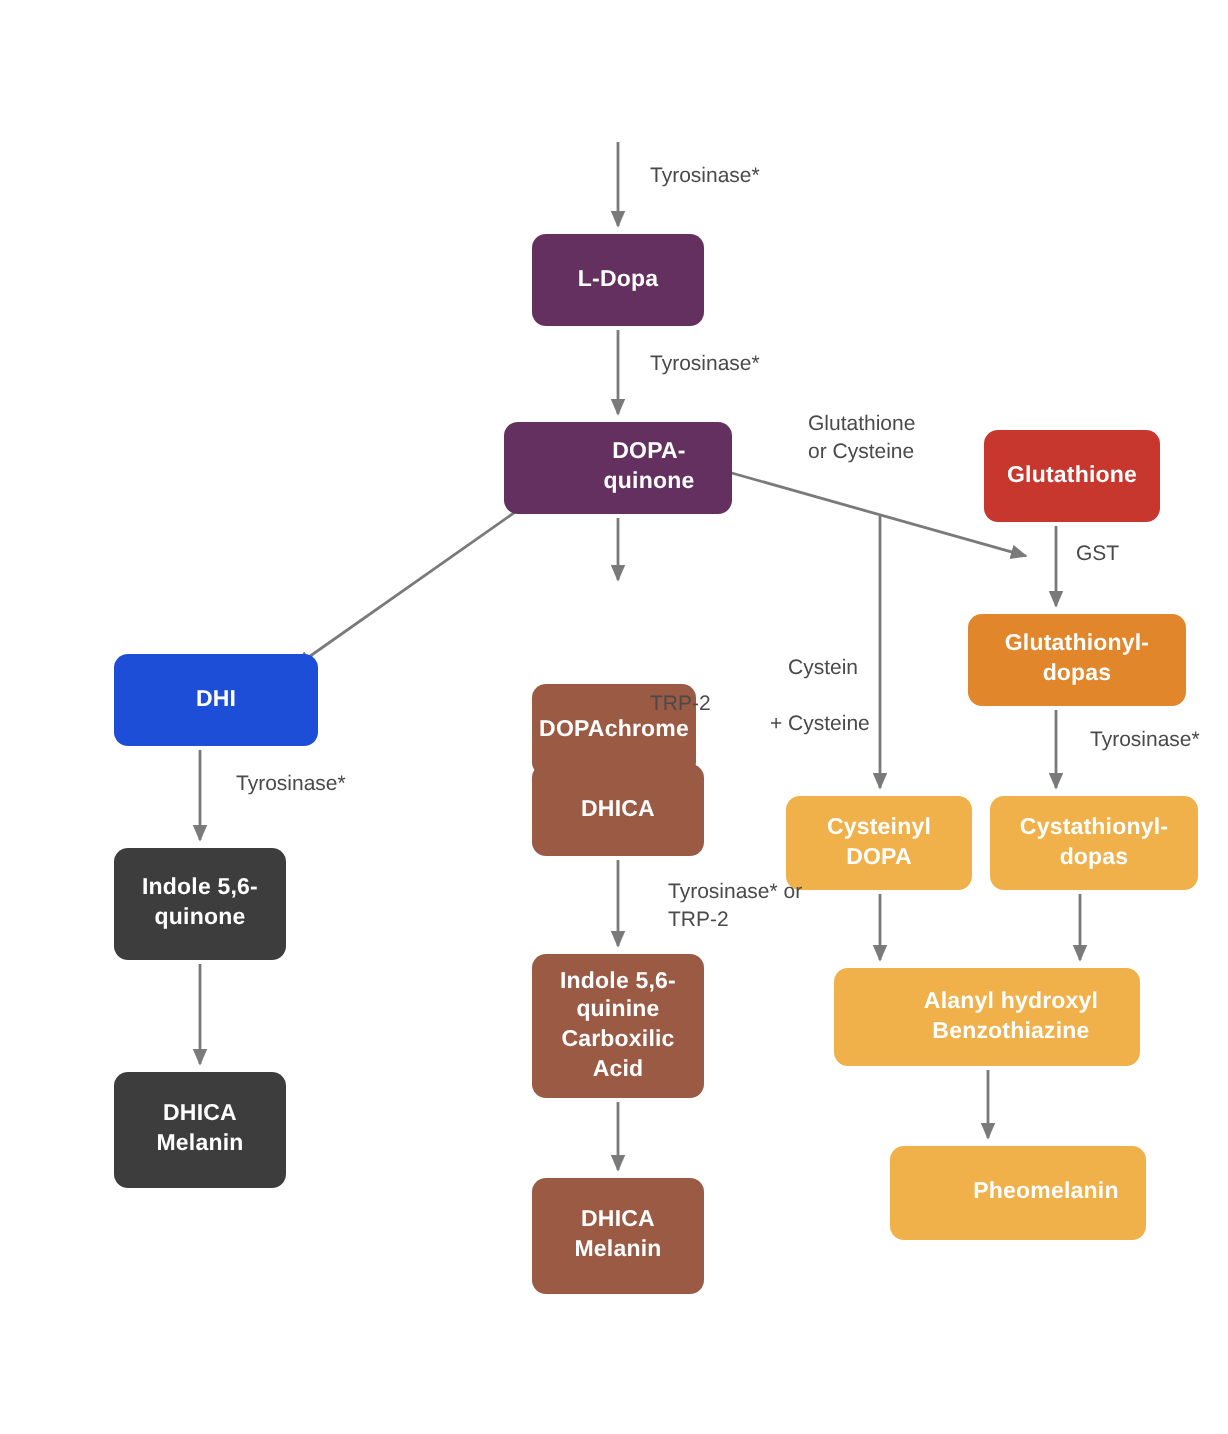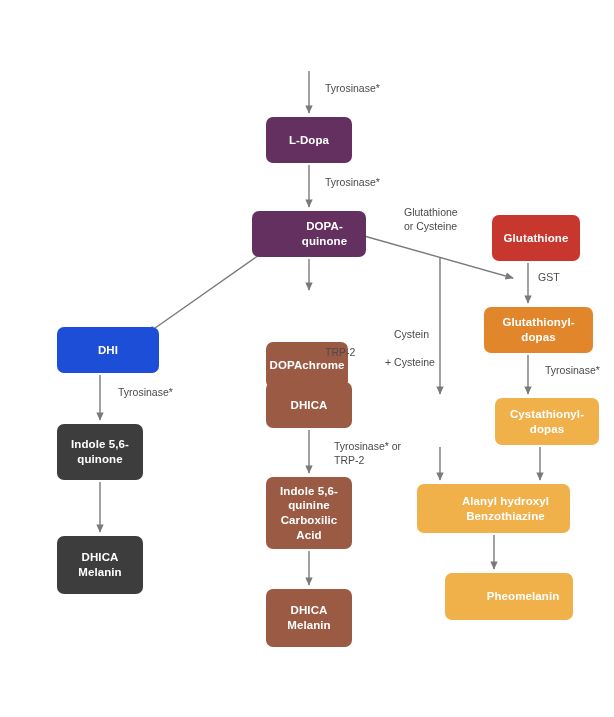--- a/index.html
+++ b/index.html
@@ -106,20 +106,21 @@
 Acid</div>
   <div class="node" style="left: 266px; top: 589px; width: 86px; height: 58px; background: rgb(155, 90, 68);">DHICA
 Melanin</div>
   <div class="node" style="left: 57px; top: 327px; width: 102px; height: 46px; background: #1d4ed8;">DHI</div>
   <div class="node" style="left: 57px; top: 424px; width: 86px; height: 56px; background: rgb(61, 61, 61);">Indole 5,6-
 quinone</div>
   <div class="node" style="left: 57px; top: 536px; width: 86px; height: 58px; background: rgb(61, 61, 61);">DHICA
 Melanin</div>
   <div class="node" style="left: 492px; top: 215px; width: 88px; height: 46px; background: rgb(200, 55, 45);">Glutathione</div>
   <div class="node" style="left: 484px; top: 307px; width: 109px; height: 46px; background: rgb(225, 134, 43);">Glutathionyl-dopas</div>
+  <div class="node" style="left: 393px; top: 398px; width: 93px; height: 47px; background: rgb(240, 176, 74);">Cysteinyl DOPA</div>
   <div class="node" style="left: 495px; top: 398px; width: 104px; height: 47px; background: rgb(240, 176, 74);">Cystathionyl-
 dopas</div>
   <div class="node" style="left: 417px; top: 484px; width: 153px; height: 49px; background: rgb(240, 176, 74); padding-left: 28px;">Alanyl hydroxyl
 Benzothiazine</div>
   <div class="node" style="left: 445px; top: 573px; width: 128px; height: 47px; background: rgb(240, 176, 74); padding-left: 32px;">Pheomelanin</div>
 
   <div class="edge-label" style="left: 325px; top: 82px; color: rgb(74, 74, 74);">Tyrosinase*</div>
   <div class="edge-label" style="left: 325px; top: 176px; color: rgb(74, 74, 74);">Tyrosinase*</div>
   <div class="edge-label" style="left: 325px; top: 346px; color: rgb(74, 74, 74);">TRP-2</div>
   <div class="edge-label" style="left: 334px; top: 440px; color: rgb(74, 74, 74);">Tyrosinase* or

